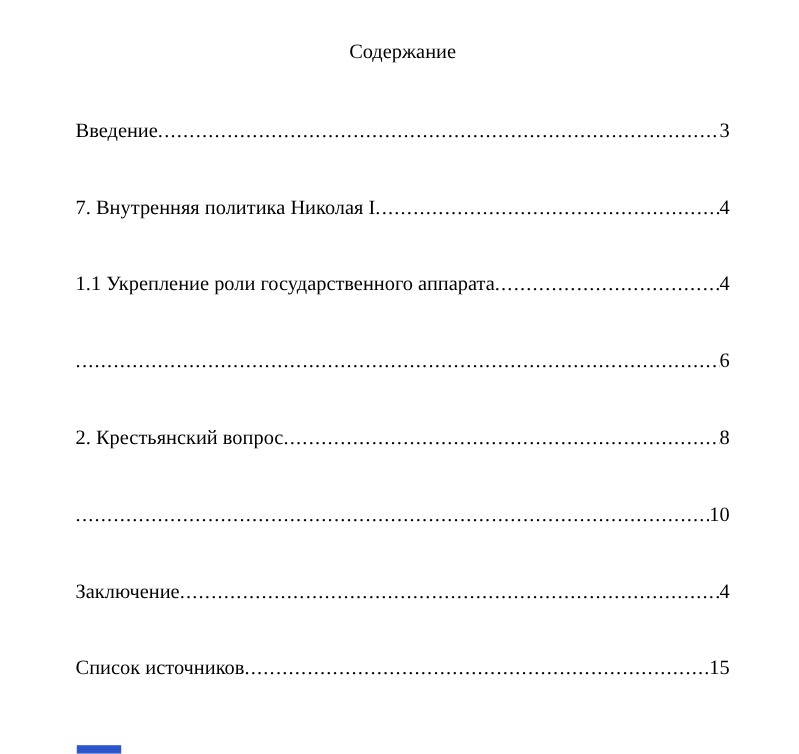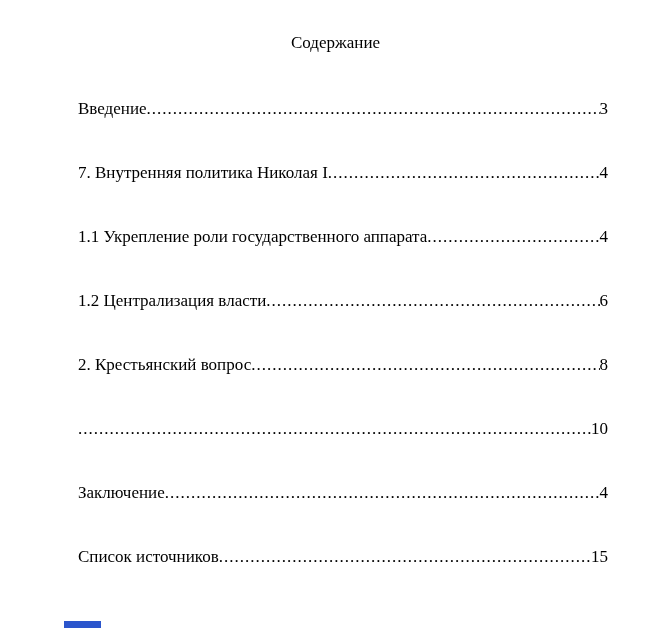--- a/index.html
+++ b/index.html
@@ -31,21 +31,20 @@
     margin: 0 0 46px 0;
     line-height: 20px;
   }
   .toc-row {
     display: flex;
     align-items: center;
     font-size: 17px;
     line-height: 19px;
     margin-bottom: 45px;
     white-space: nowrap;
-    margin-left: 15px;
   }
   .toc-row .label {
     flex: 0 0 auto;
   }
   .toc-row .leader {
     flex: 1 1 auto;
     overflow: hidden;
     letter-spacing: 1px;
   }
   .toc-row .pagenum {
@@ -74,21 +73,20 @@
         <span class="label">7. Внутренняя политика Николая I</span>
         <span class="leader">............................................................................................................................................................................................................................................................................................................</span>
         <span class="pagenum">4</span>
       </div>
       <div class="toc-row">
         <span class="label">1.1 Укрепление роли государственного аппарата</span>
         <span class="leader">............................................................................................................................................................................................................................................................................................................</span>
         <span class="pagenum">4</span>
       </div>
       <div class="toc-row">
-        <span class="label">1.2 Централизация власти</span>
         <span class="leader">............................................................................................................................................................................................................................................................................................................</span>
         <span class="pagenum">6</span>
       </div>
       <div class="toc-row">
         <span class="label">2. Крестьянский вопрос</span>
         <span class="leader">............................................................................................................................................................................................................................................................................................................</span>
         <span class="pagenum">8</span>
       </div>
       <div class="toc-row">
         <span class="leader">............................................................................................................................................................................................................................................................................................................</span>

